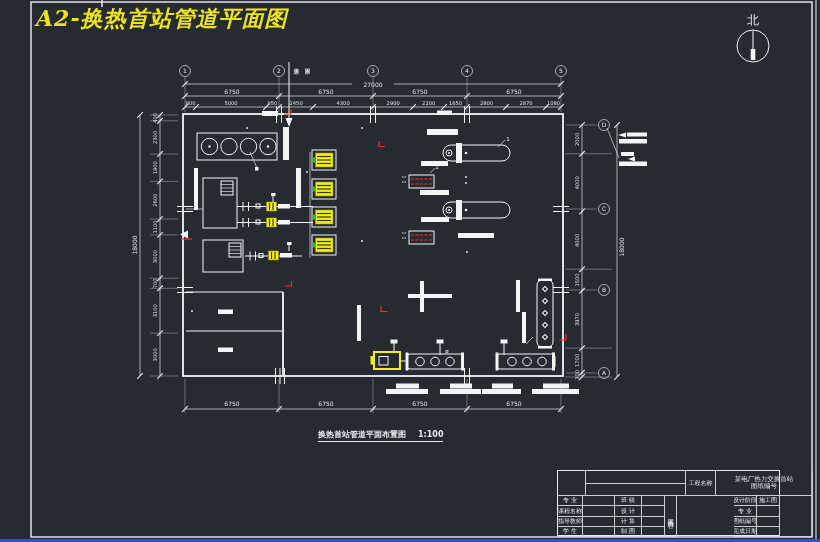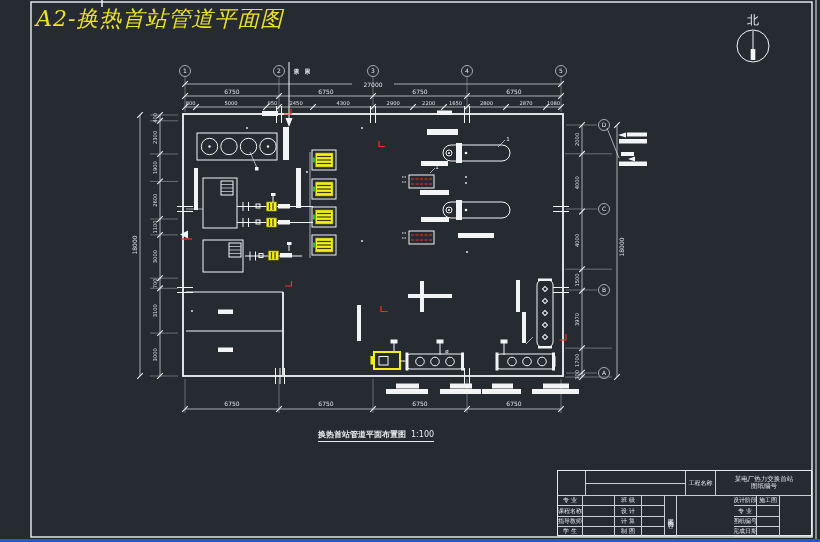--- a/index.html
+++ b/index.html
@@ -17,32 +17,32 @@
   .w{stroke:#f2f4f6;stroke-width:1;fill:none;}
   .thin{stroke:#dfe3e6;stroke-width:0.7;fill:none;}
   .ext{stroke:#c9ced3;stroke-width:0.5;fill:none;opacity:.85;}
   .dl{stroke:#dfe3e6;stroke-width:0.7;fill:none;}
   .bar{fill:#f2f4f6;stroke:none;}
   .red{stroke:#ff2a1a;stroke-width:1.2;fill:none;}
   .yel{fill:#f2ef1d;stroke:#9a9000;stroke-width:0.6;}
   .dark{stroke:#3a3a10;stroke-width:1.2;}
   .grn{fill:#1ec41e;stroke:none;}
 
-  .page-title{position:absolute;left:36px;top:4px;font-size:22px;font-weight:normal;font-style:italic;
+  .page-title{position:absolute;left:36px;top:4px;font-size:22px;font-weight:bold;font-style:italic;
       color:#ebe226;letter-spacing:1px;font-family:"DejaVu Serif",serif;white-space:nowrap;}
   .watermark{position:absolute;left:318px;top:247px;width:179px;height:45px;background:#000;
       color:#fafafa;font-size:23px;letter-spacing:8px;display:flex;align-items:center;justify-content:center;
       font-family:"DejaVu Serif",serif;white-space:nowrap;}
   .caption{position:absolute;left:318px;top:429px;color:#e8ebee;font-size:8px;font-weight:bold;
       border-bottom:1px solid #e8ebee;padding-bottom:1px;white-space:nowrap;}
-  .caption .sc{margin-left:5px;font-weight:normal;text-align:center;}
+  .caption .sc{margin-left:12px;font-weight:bold;text-align:center;}
   .bluestrip{position:absolute;left:0;top:539px;width:820px;height:3px;background:#2e54cc;}
 
   
-  .tb{position:absolute;left:557px;top:470px;width:255px;height:66px;border:1.5px solid #e8ebee;
+  .tb{position:absolute;left:557px;top:470px;width:223px;height:66px;border:1.5px solid #e8ebee;
       box-sizing:border-box;color:#e6e9ec;}
   .tb .cell{position:absolute;box-sizing:border-box;border-right:1px solid #c9ced3;border-bottom:1px solid #c9ced3;
       display:flex;align-items:center;justify-content:center;font-size:6px;line-height:1.05;
       overflow:hidden;white-space:nowrap;}
   .tb .lines{flex-direction:column;}
   .tb .vert{writing-mode:vertical-rl;text-orientation:upright;letter-spacing:1px;}
 </style>
 </head>
 <body>
 

